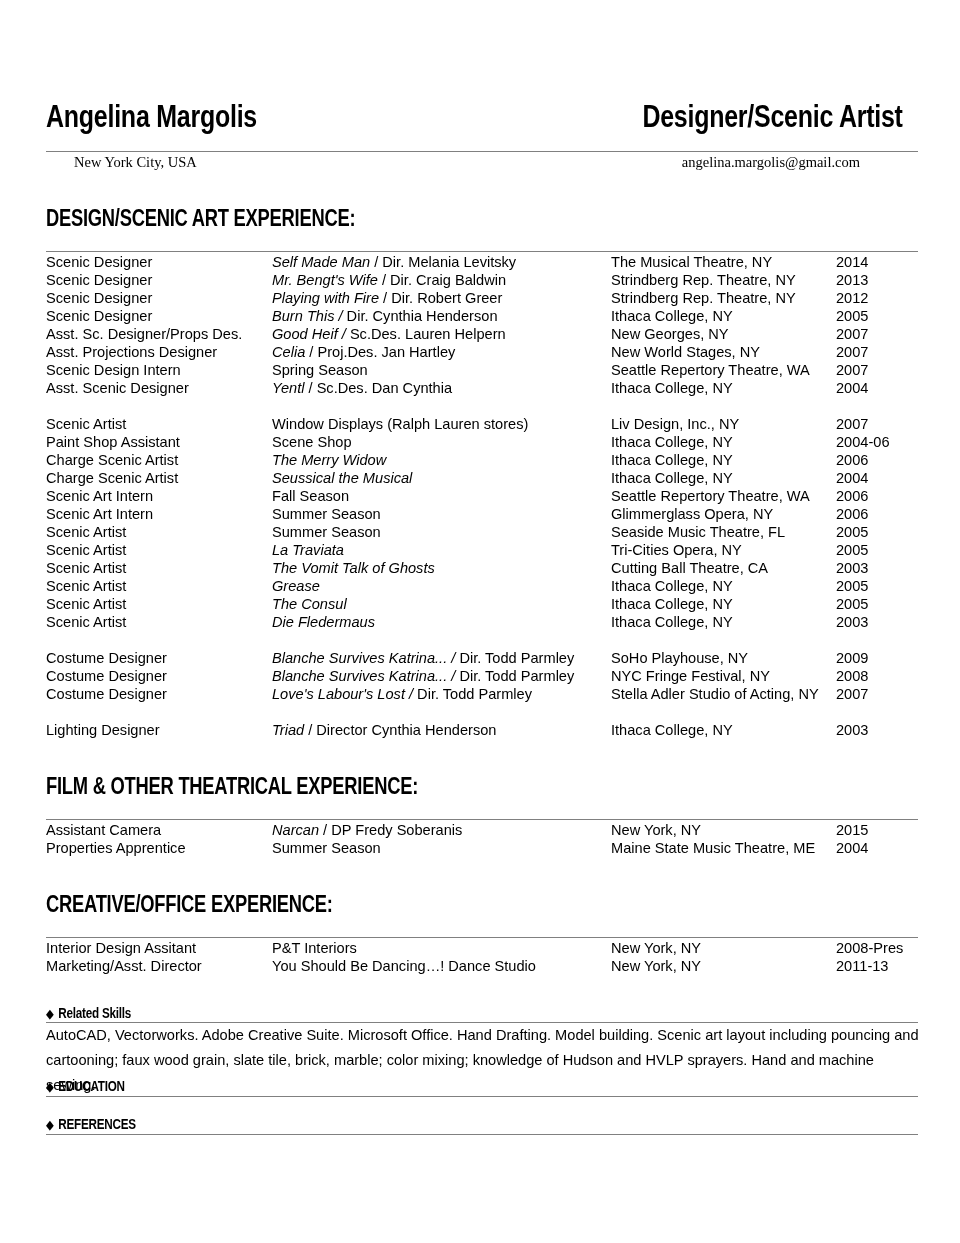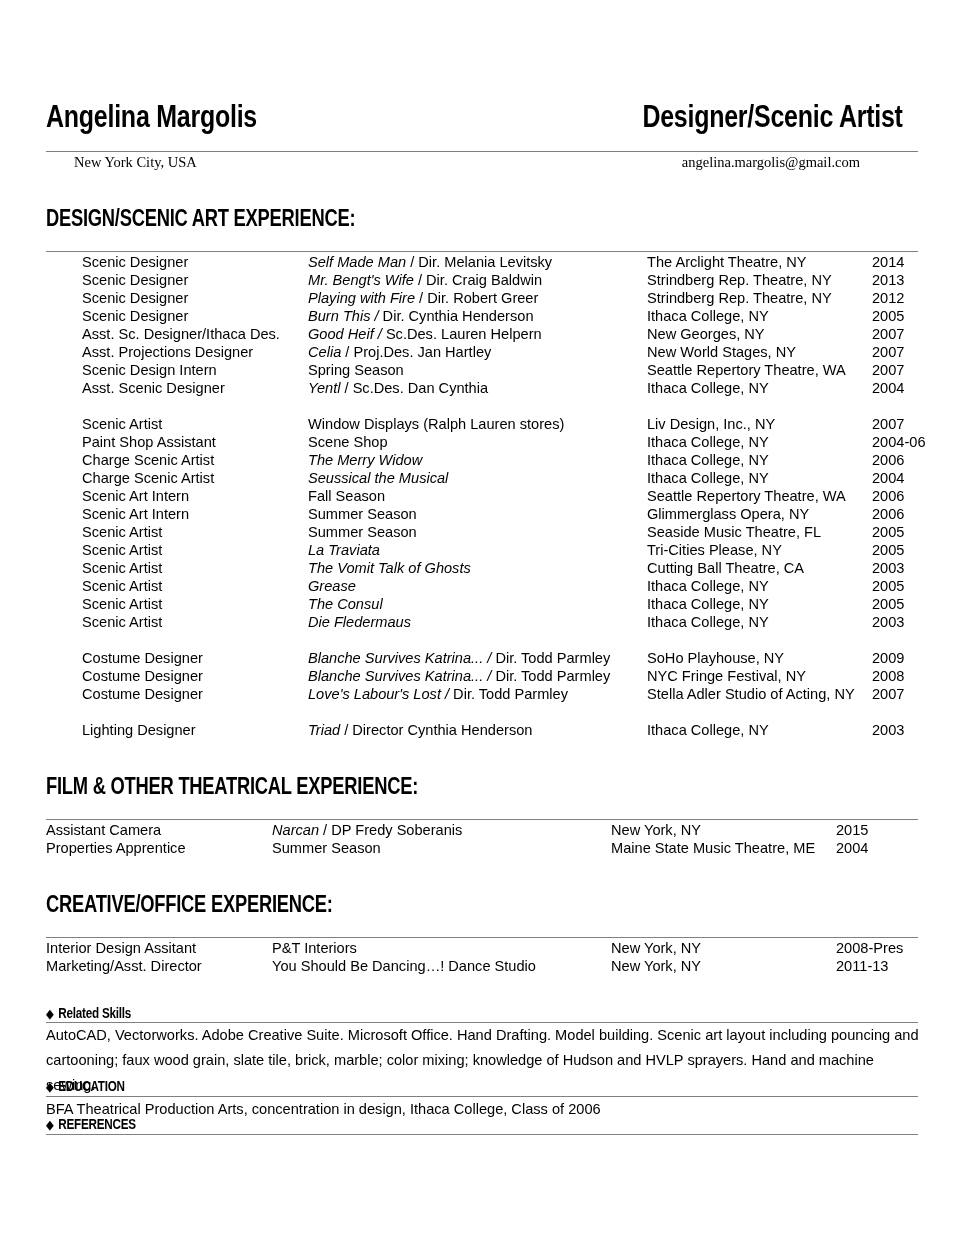--- a/index.html
+++ b/index.html
@@ -45,26 +45,26 @@
 <div class="page">
 
   <div class="impact name">Angelina Margolis</div>
   <div class="impact title-right">Designer/Scenic Artist</div>
   <div class="hrule" style="left:46px; top:147px; width:872px;"></div>
   <div class="serif-small loc">New York City, USA</div>
   <div class="serif-small email">angelina.margolis@gmail.com</div>
 
   <div class="impact section-heading" style="top:199px;">DESIGN/SCENIC ART EXPERIENCE:</div>
   <div class="hrule" style="left:46px; top:247px; width:872px;"></div>
-  <div class="rows" style="top:249px;margin-left:36px;">
+  <div class="rows" style="top:249px;">
 
     <div class="row">
         <span class="c1">Scenic Designer</span>
         <span class="c2"><i>Self Made Man</i><span> / Dir. Melania Levitsky</span></span>
-        <span class="c3">The Arclight Theatre, NY</span>
+        <span class="c3">The Musical Theatre, NY</span>
         <span class="c4">2014</span>
       </div>
     <div class="row">
         <span class="c1">Scenic Designer</span>
         <span class="c2"><i>Mr. Bengt's Wife</i><span> / Dir. Craig Baldwin</span></span>
         <span class="c3">Strindberg Rep. Theatre, NY</span>
         <span class="c4">2013</span>
       </div>
     <div class="row">
         <span class="c1">Scenic Designer</span>
@@ -72,21 +72,21 @@
         <span class="c3">Strindberg Rep. Theatre, NY</span>
         <span class="c4">2012</span>
       </div>
     <div class="row">
         <span class="c1">Scenic Designer</span>
         <span class="c2"><i>Burn This /</i><span> Dir. Cynthia Henderson</span></span>
         <span class="c3">Ithaca College, NY</span>
         <span class="c4">2005</span>
       </div>
     <div class="row">
-        <span class="c1">Asst. Sc. Designer/Ithaca Des.</span>
+        <span class="c1">Asst. Sc. Designer/Props Des.</span>
         <span class="c2"><i>Good Heif /</i><span> Sc.Des. Lauren Helpern</span></span>
         <span class="c3">New Georges, NY</span>
         <span class="c4">2007</span>
       </div>
     <div class="row">
         <span class="c1">Asst. Projections Designer</span>
         <span class="c2"><i>Celia</i><span> / Proj.Des. Jan Hartley</span></span>
         <span class="c3">New World Stages, NY</span>
         <span class="c4">2007</span>
       </div>
@@ -142,21 +142,21 @@
       </div>
     <div class="row">
         <span class="c1">Scenic Artist</span>
         <span class="c2"><i></i><span>Summer Season</span></span>
         <span class="c3">Seaside Music Theatre, FL</span>
         <span class="c4">2005</span>
       </div>
     <div class="row">
         <span class="c1">Scenic Artist</span>
         <span class="c2"><i>La Traviata</i><span></span></span>
-        <span class="c3">Tri-Cities Please, NY</span>
+        <span class="c3">Tri-Cities Opera, NY</span>
         <span class="c4">2005</span>
       </div>
     <div class="row">
         <span class="c1">Scenic Artist</span>
         <span class="c2"><i>The Vomit Talk of Ghosts</i><span></span></span>
         <span class="c3">Cutting Ball Theatre, CA</span>
         <span class="c4">2003</span>
       </div>
     <div class="row">
         <span class="c1">Scenic Artist</span>
@@ -243,20 +243,19 @@
   <div class="impact small-heading" style="top:1000px;">
     <span class="diamond">◆</span><span>Related Skills</span>
   </div>
   <div class="hrule" style="left:46px; top:1018px; width:872px;"></div>
   <div class="para" style="top:1019px;">AutoCAD, Vectorworks.  Adobe Creative Suite.  Microsoft Office.  Hand Drafting.  Model building.  Scenic art layout including pouncing and cartooning; faux wood grain, slate tile, brick, marble; color mixing; knowledge of Hudson and HVLP sprayers. Hand and machine sewing.</div>
 
   <div class="impact small-heading" style="top:1073px;">
     <span class="diamond">◆</span><span>EDUCATION</span>
   </div>
   <div class="hrule" style="left:46px; top:1092px; width:872px;"></div>
-  <div class="para" style="top:1093px;">BFA Theatrical Production Arts, concentration in design, Ithaca College, Class of 2006</div>
 
   <div class="impact small-heading" style="top:1111px;">
     <span class="diamond">◆</span><span>REFERENCES</span>
   </div>
   <div class="hrule" style="left:46px; top:1130px; width:872px;"></div>
 
 </div>
 
 </body></html>

